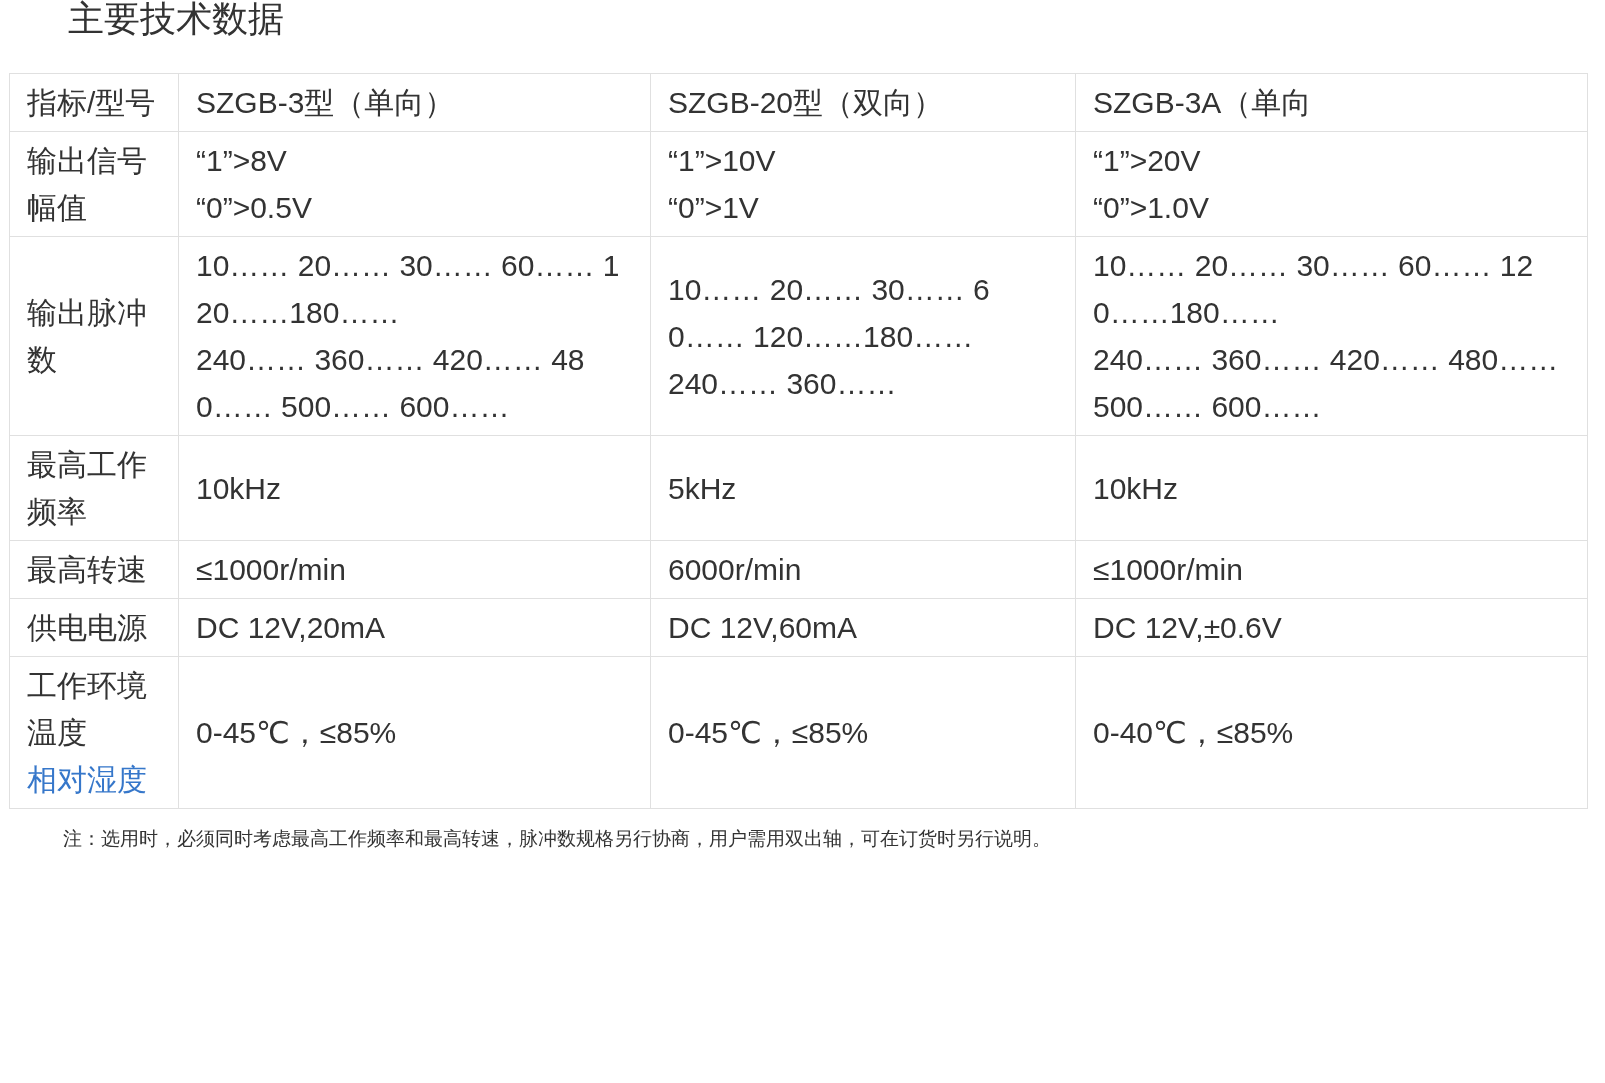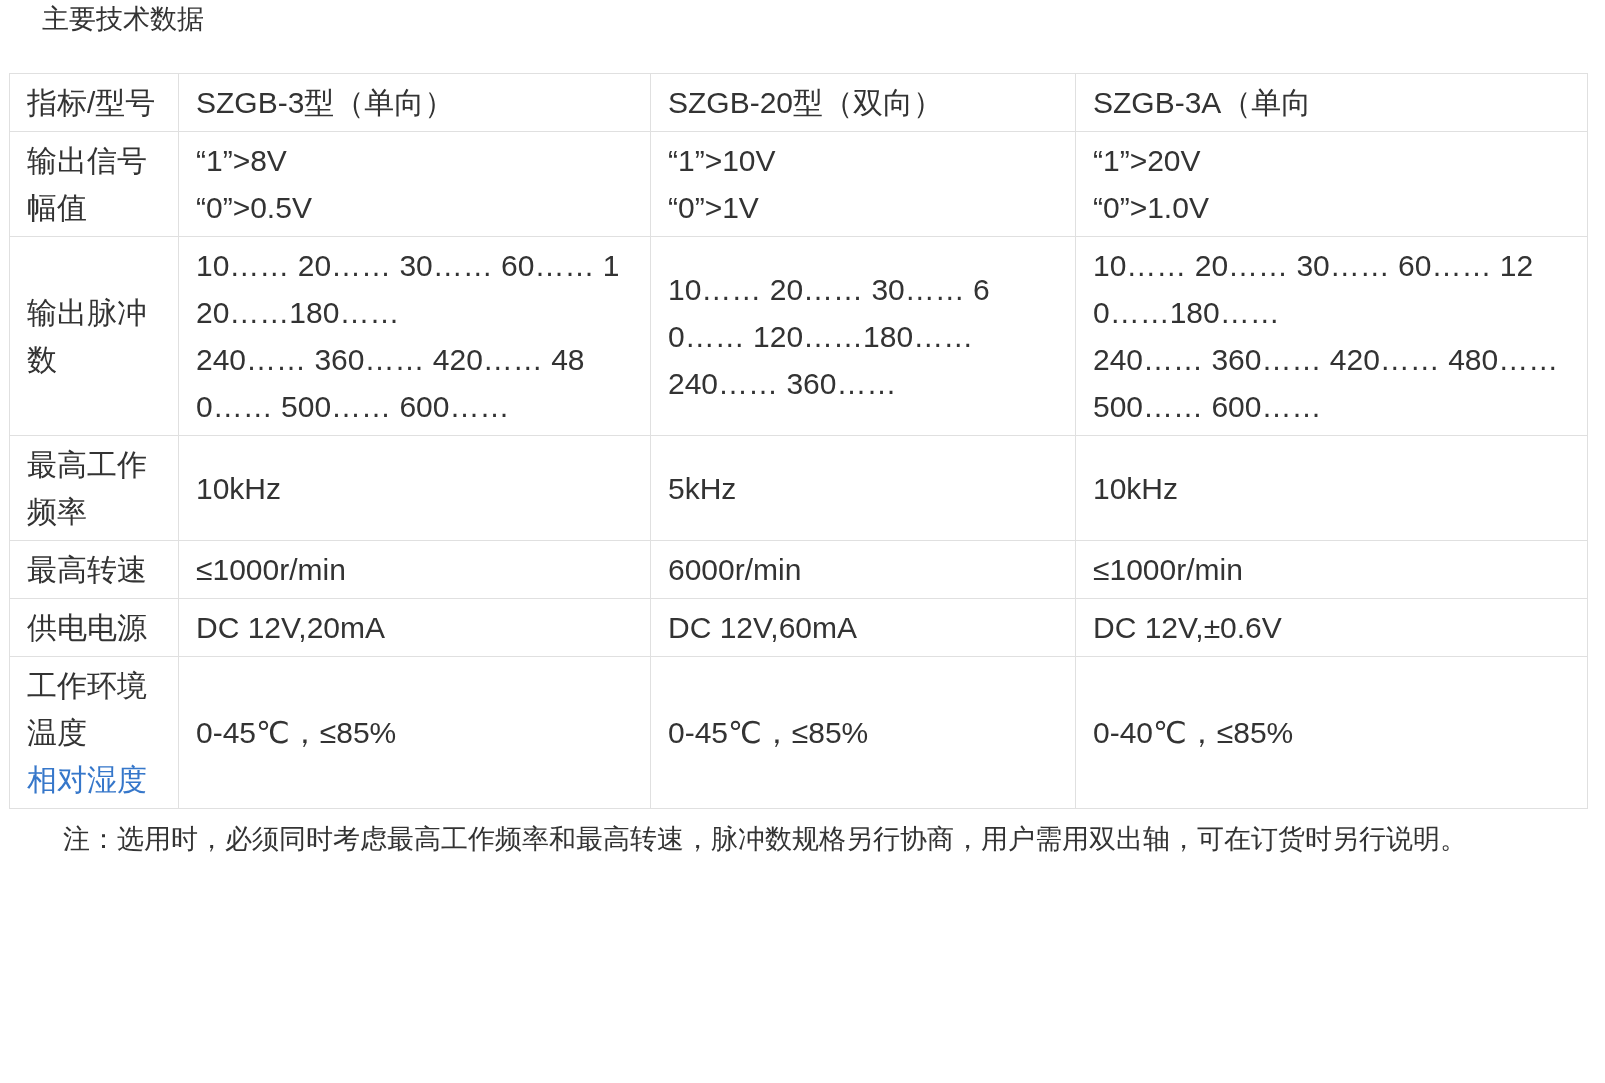--- a/index.html
+++ b/index.html
@@ -7,39 +7,39 @@
     --link:#3677ca;
     --border:#e0e0e0;
   }
   html,body{margin:0;padding:0;background:#ffffff;}
   body{
     width:1605px;height:1083px;overflow:hidden;
     font-family:"Liberation Sans","DejaVu Sans",sans-serif;
     color:var(--text);
   }
   .page-title{
-    font-size:27px;font-weight:400;color:var(--text);
-    margin:3px 0 0 42px;line-height:32px;
+    font-size:36px;font-weight:400;color:var(--text);
+    margin:3px 0 0 68px;line-height:32px;
   }
   table.spec{
     table-layout:fixed;border-collapse:collapse;
     margin:38px 0 0 9px;width:1578px;background:#fff;
   }
   table.spec td{
     border:1px solid var(--border);
     padding:5px 17px;
     font-size:30px;line-height:47px;
     vertical-align:middle;
     word-break:break-all;
     font-weight:400;color:var(--text);
   }
   .cell-line{min-height:47px;}
   .link{color:var(--link);cursor:pointer;text-decoration:none;}
   .footnote{
-    font-size:27px;color:var(--text);
+    font-size:19px;color:var(--text);
     margin:10px 0 0 63px;line-height:40px;font-weight:400;
   }
 </style>
 </head>
 <body>
 
 <h2 class="page-title">主要技术数据</h2>
 
 <table class="spec">
   <colgroup>

